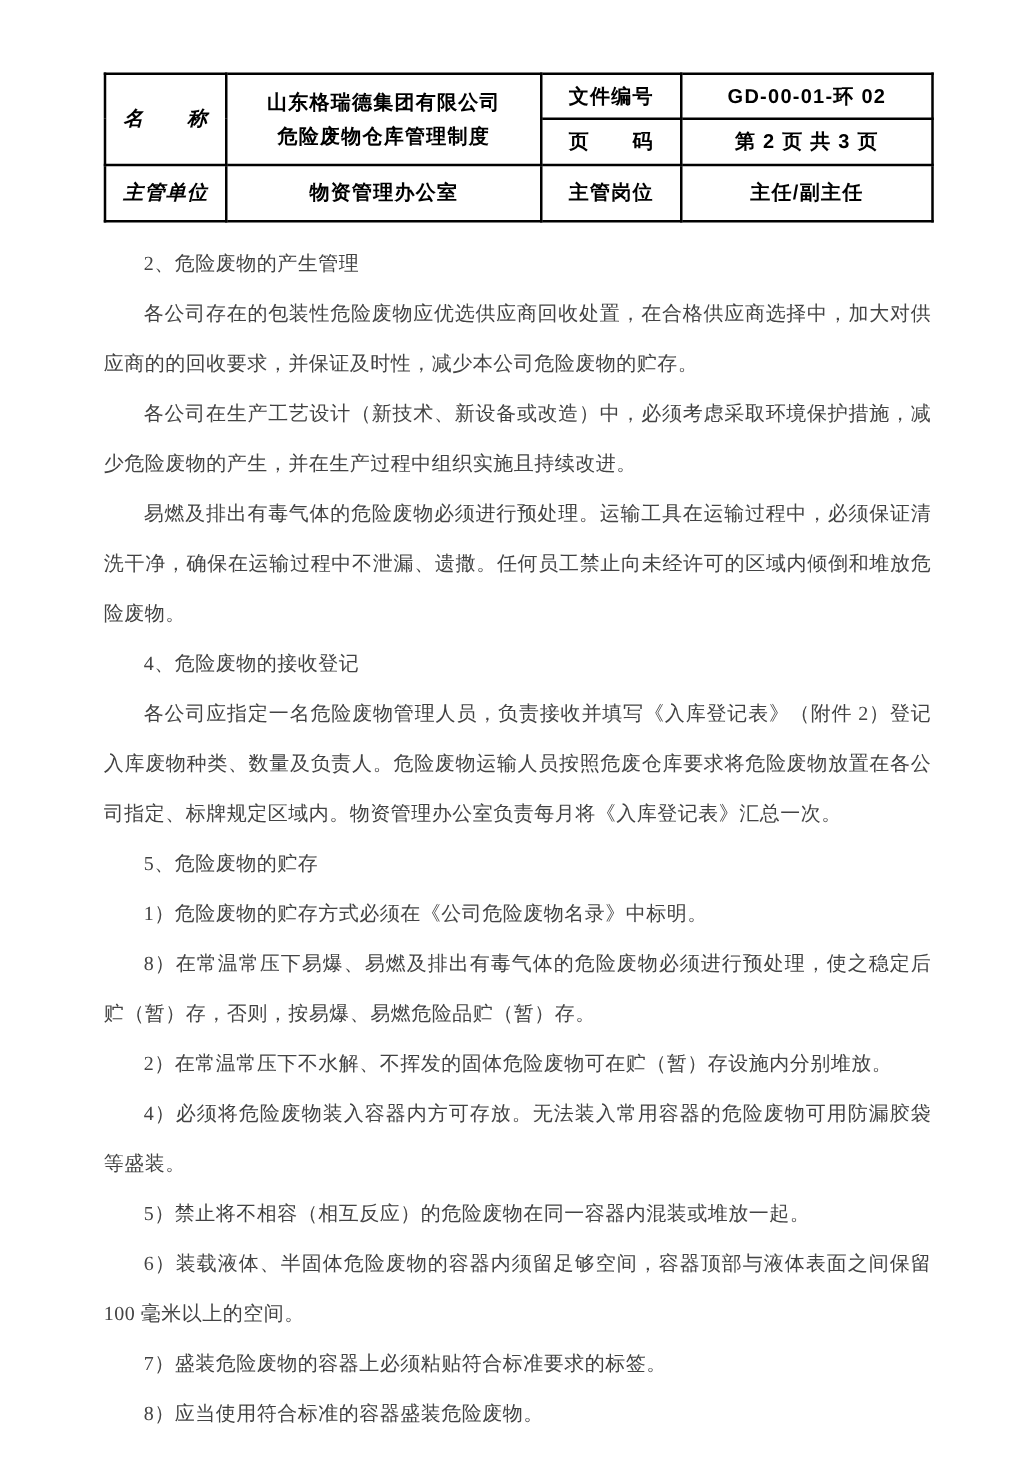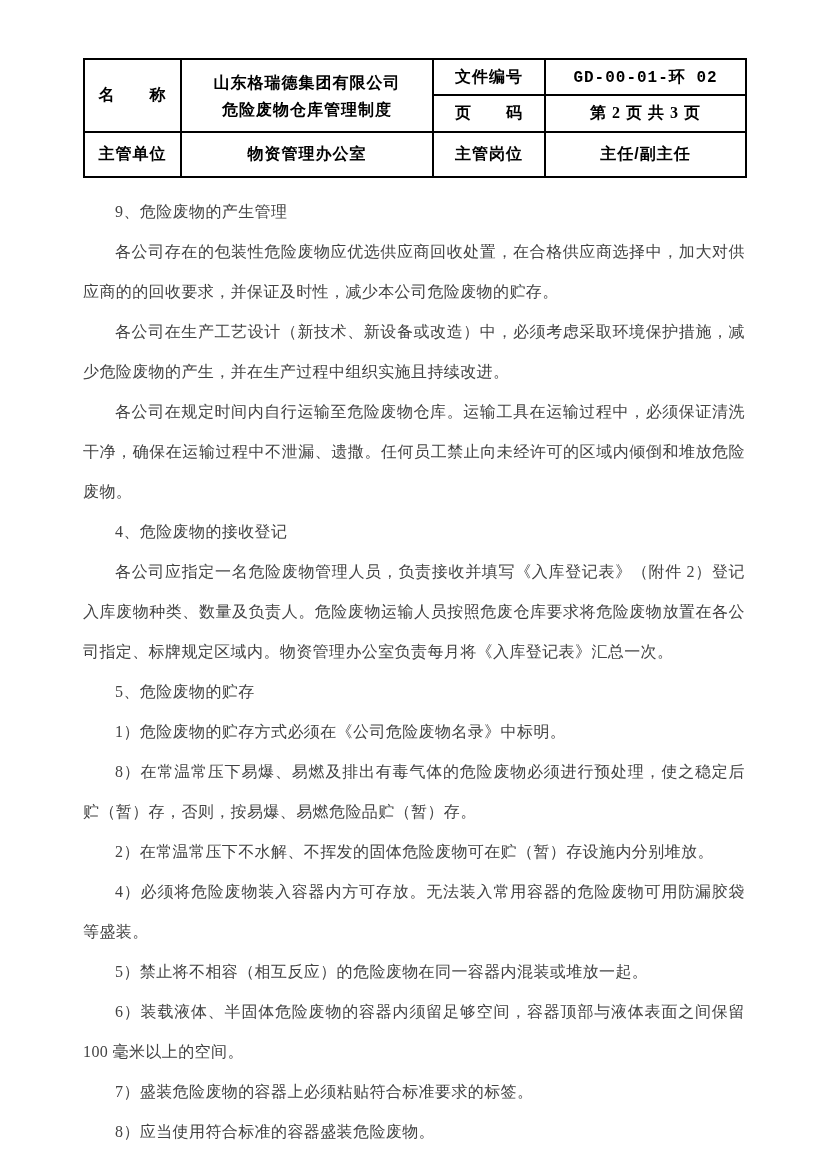--- a/index.html
+++ b/index.html
@@ -29,29 +29,29 @@
   }
   table.header-table td {
     border: 2px solid #000000;
     text-align: center;
     vertical-align: middle;
     font-weight: bold;
     font-size: 16px;
     letter-spacing: 1px;
     padding: 2px 4px;
   }
-  .col-1 { width: 97px; }
+  .col-1 { width: 97px; font-style: italic; }
   .col-2 { width: 252px; }
   .col-3 { width: 112px; }
   .col-4 { width: 201px; }
   tr.row-1 td { height: 36px; }
-  tr.row-2 td { height: 37px; font-family: Liberation Serif, serif; }
+  tr.row-2 td { height: 37px; }
   tr.row-3 td { height: 45px; }
   .title-cell { line-height: 27px; }
-  .doc-number { font-family: Liberation Mono, monospace; letter-spacing: 0.5px; }
+  .doc-number { font-family: Liberation Sans, sans-serif; letter-spacing: 0.5px; }
   .body-text {
     margin-top: 14px;
     color: #434343;
     font-size: 16px;
     line-height: 40px;
     letter-spacing: 0.4px;
     text-align: justify;
   }
   .body-text p {
     text-indent: 2em;
@@ -81,24 +81,24 @@
       <tr class="row-3">
         <td class="col-1">主管单位</td>
         <td class="col-2">物资管理办公室</td>
         <td class="col-3">主管岗位</td>
         <td class="col-4">主任/副主任</td>
       </tr>
     </tbody>
       </table>
 
     <div class="body-text">
-      <p>9、危险废物的产生管理</p>
+      <p>2、危险废物的产生管理</p>
       <p>各公司存在的包装性危险废物应优选供应商回收处置，在合格供应商选择中，加大对供应商的的回收要求，并保证及时性，减少本公司危险废物的贮存。</p>
       <p>各公司在生产工艺设计（新技术、新设备或改造）中，必须考虑采取环境保护措施，减少危险废物的产生，并在生产过程中组织实施且持续改进。</p>
-      <p>各公司在规定时间内自行运输至危险废物仓库。运输工具在运输过程中，必须保证清洗干净，确保在运输过程中不泄漏、遗撒。任何员工禁止向未经许可的区域内倾倒和堆放危险废物。</p>
+      <p>易燃及排出有毒气体的危险废物必须进行预处理。运输工具在运输过程中，必须保证清洗干净，确保在运输过程中不泄漏、遗撒。任何员工禁止向未经许可的区域内倾倒和堆放危险废物。</p>
       <p>4、危险废物的接收登记</p>
       <p>各公司应指定一名危险废物管理人员，负责接收并填写《入库登记表》（附件 2）登记入库废物种类、数量及负责人。危险废物运输人员按照危废仓库要求将危险废物放置在各公司指定、标牌规定区域内。物资管理办公室负责每月将《入库登记表》汇总一次。</p>
       <p>5、危险废物的贮存</p>
       <p>1）危险废物的贮存方式必须在《公司危险废物名录》中标明。</p>
       <p>8）在常温常压下易爆、易燃及排出有毒气体的危险废物必须进行预处理，使之稳定后贮（暂）存，否则，按易爆、易燃危险品贮（暂）存。</p>
       <p>2）在常温常压下不水解、不挥发的固体危险废物可在贮（暂）存设施内分别堆放。</p>
       <p>4）必须将危险废物装入容器内方可存放。无法装入常用容器的危险废物可用防漏胶袋等盛装。</p>
       <p>5）禁止将不相容（相互反应）的危险废物在同一容器内混装或堆放一起。</p>
       <p>6）装载液体、半固体危险废物的容器内须留足够空间，容器顶部与液体表面之间保留 100 毫米以上的空间。</p>
       <p>7）盛装危险废物的容器上必须粘贴符合标准要求的标签。</p>

